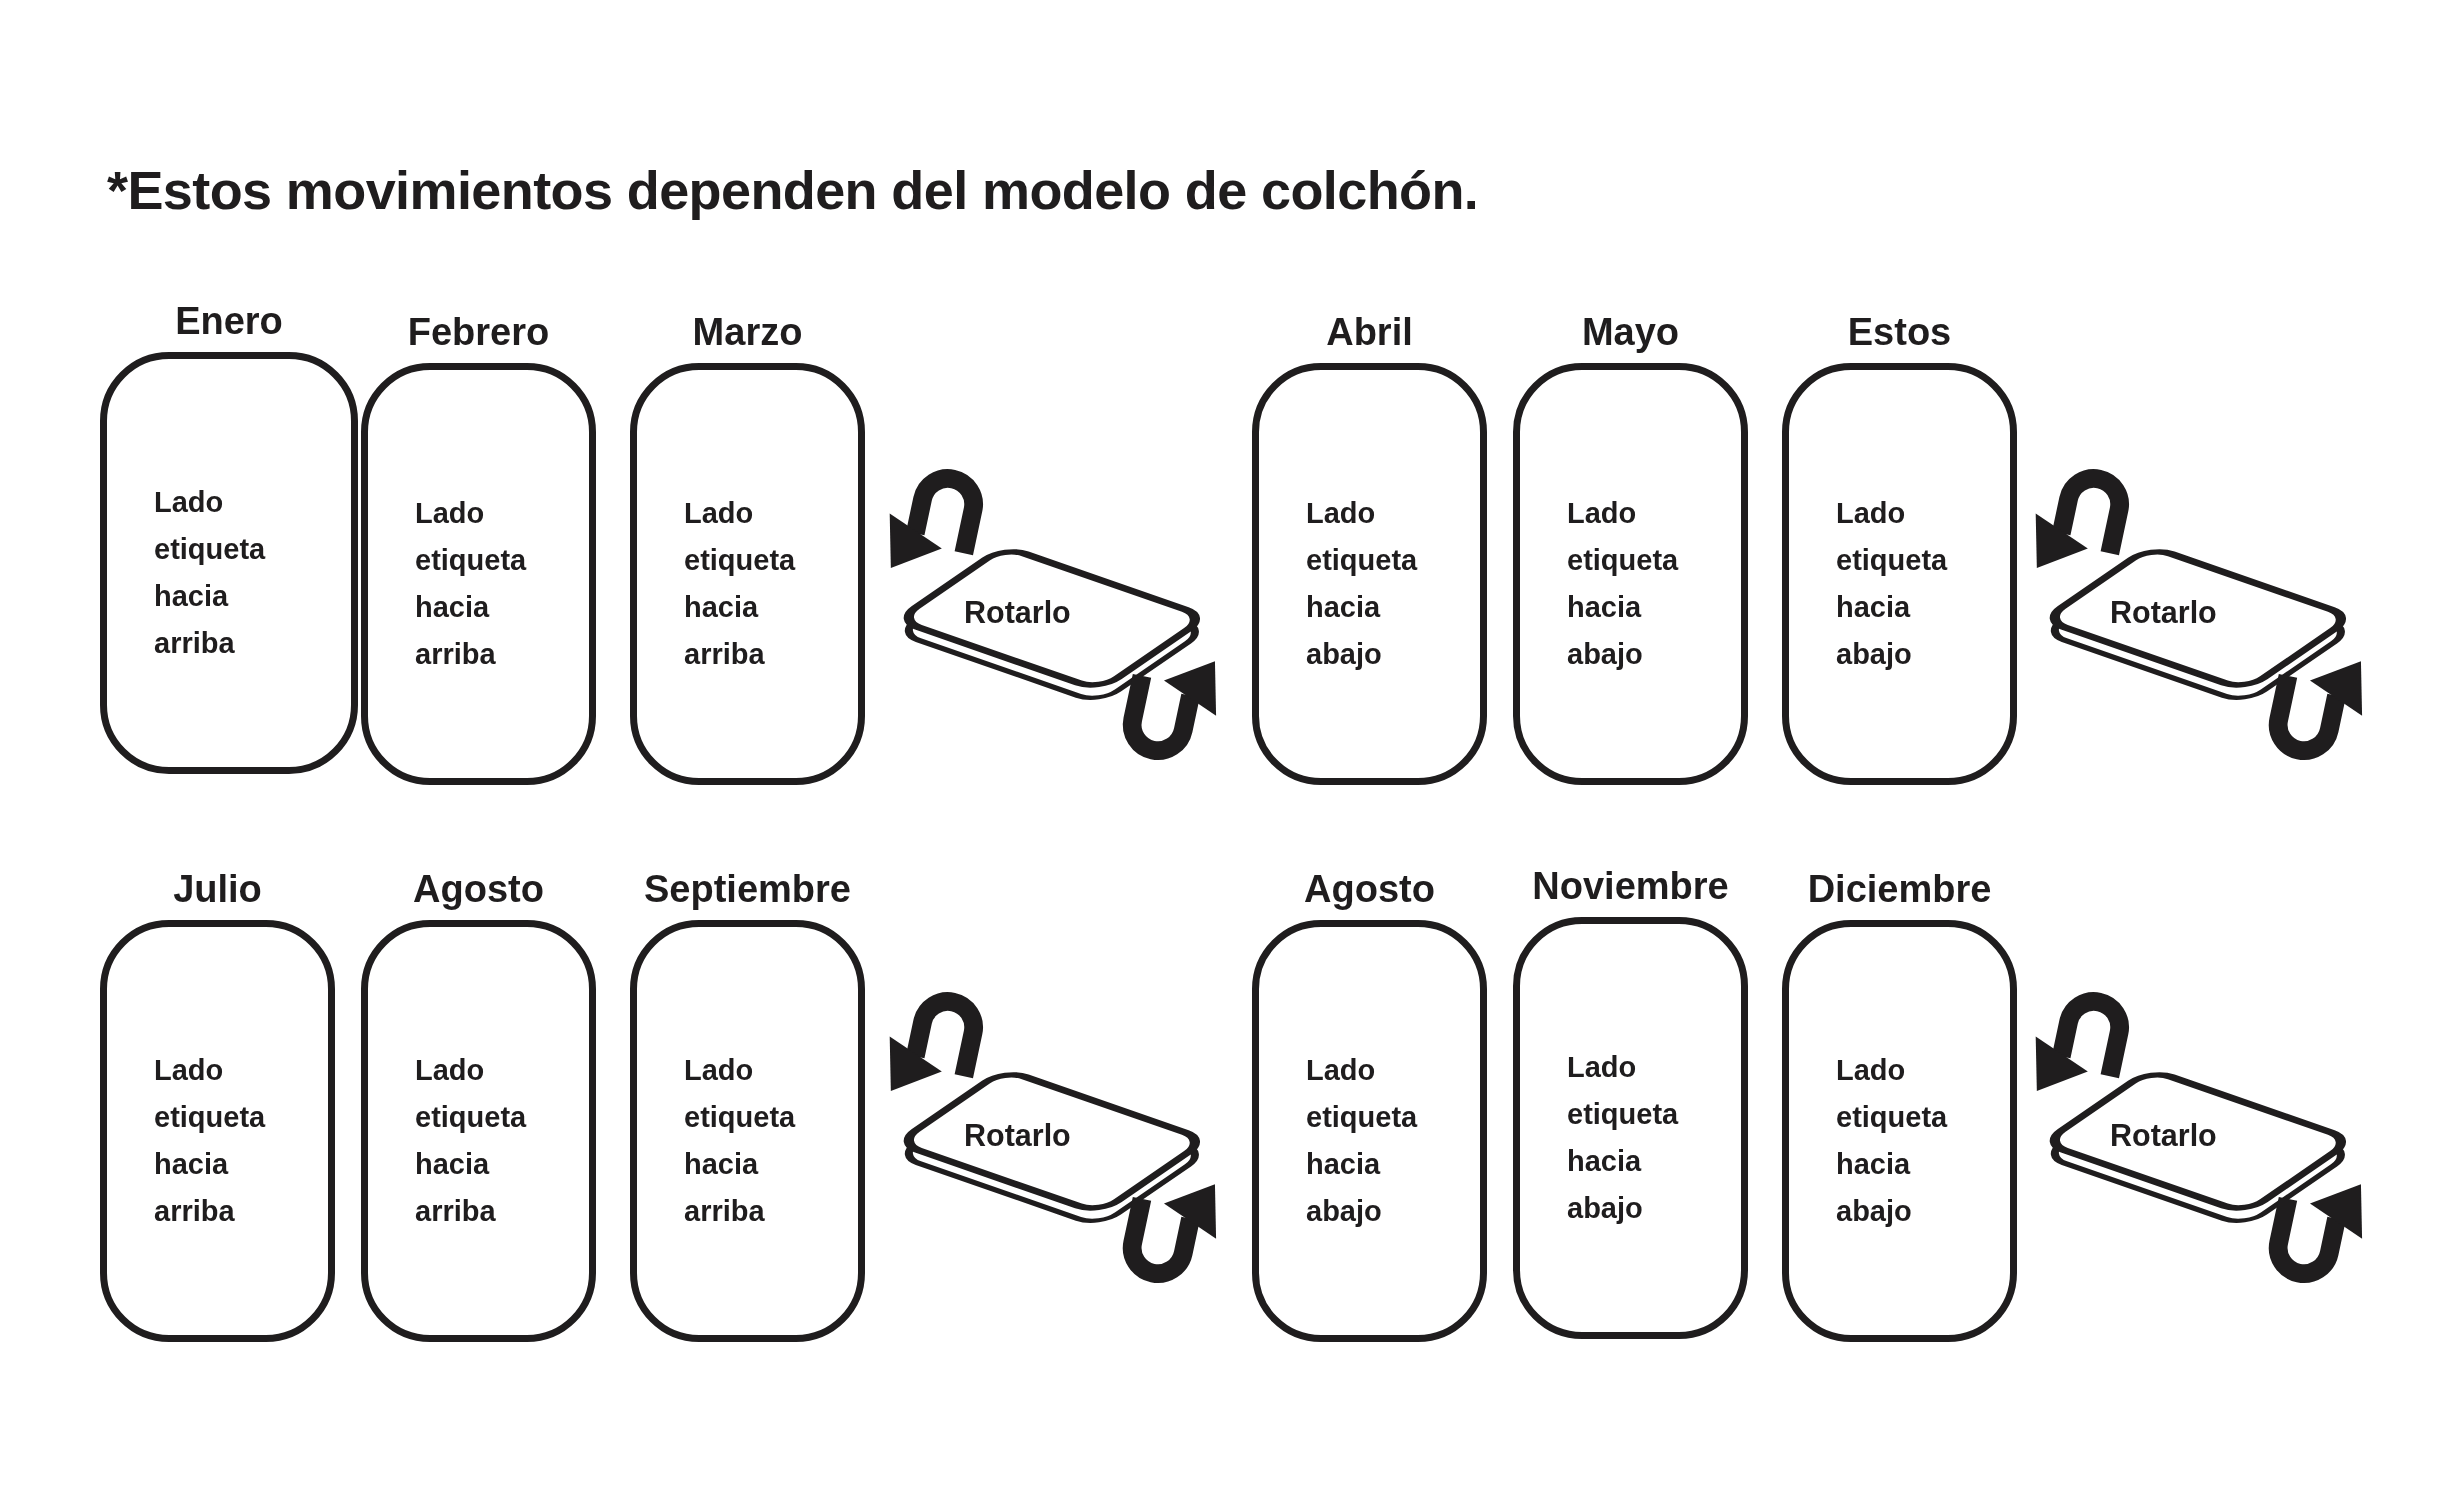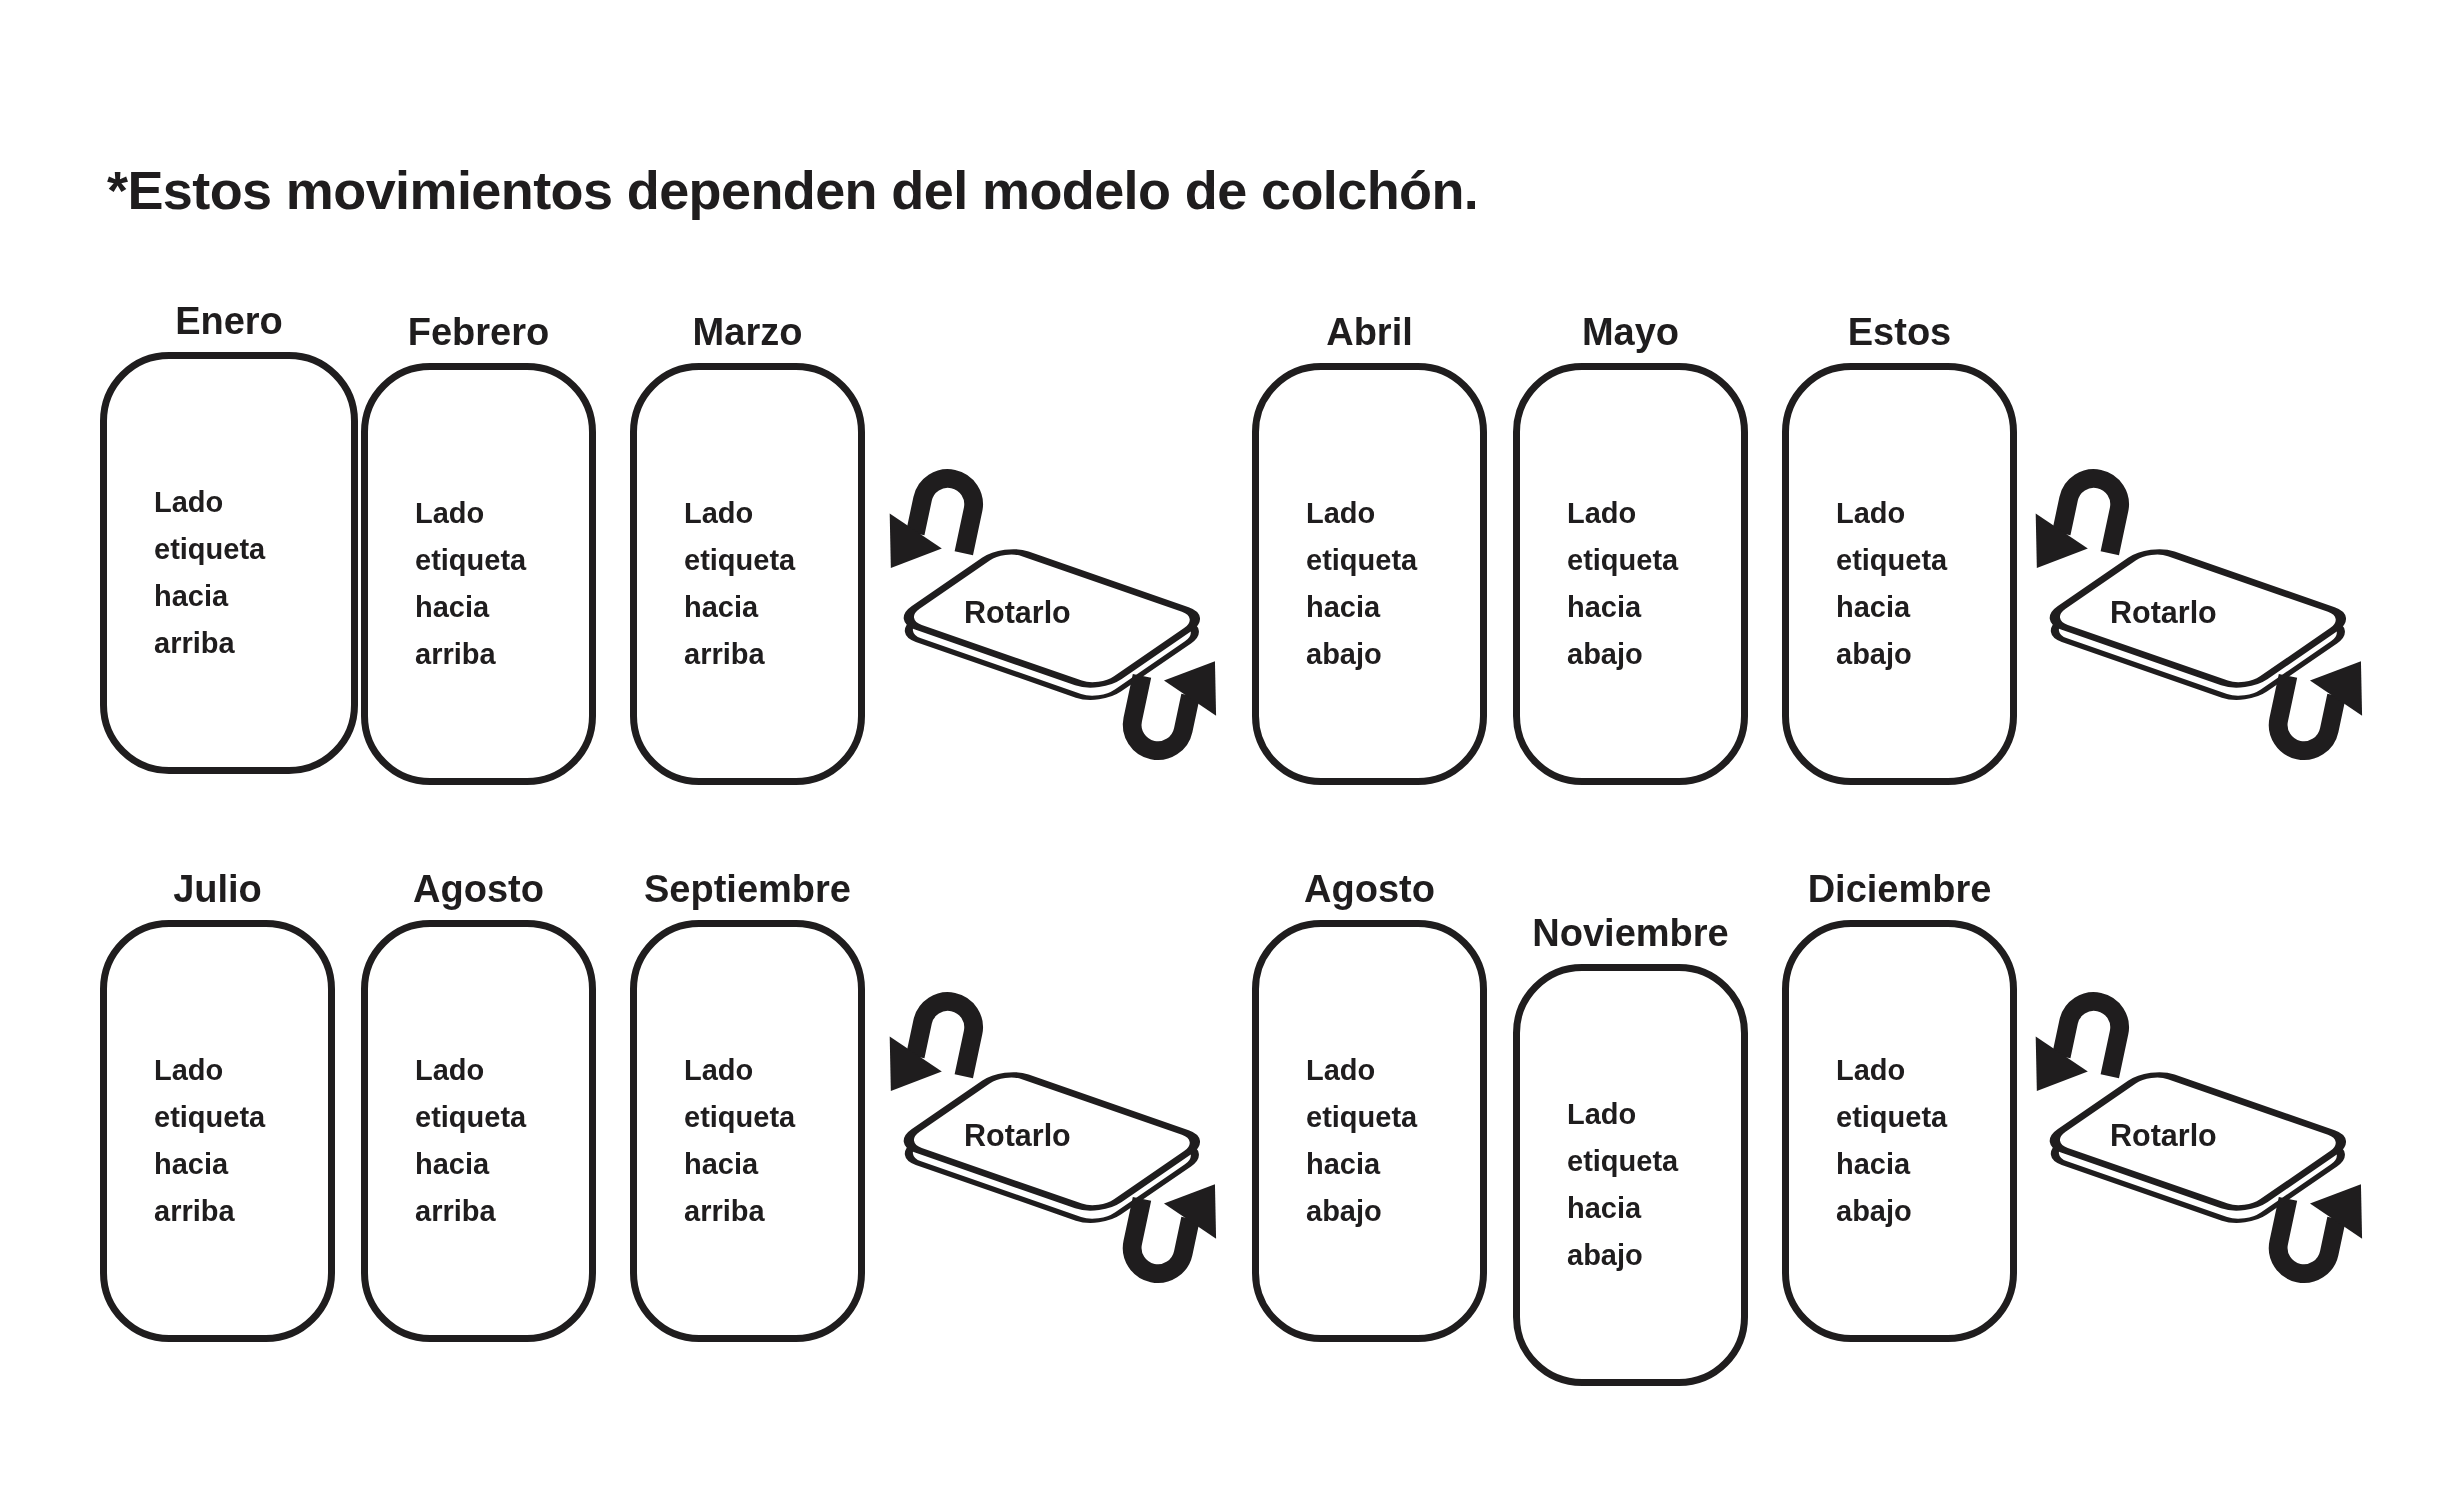--- a/index.html
+++ b/index.html
@@ -243,21 +243,21 @@
   <div class="month" style="left:1252px; top:920px;">
     <div class="month-label">Agosto</div>
     <div class="pill">
       <div class="pill-text">Lado
 etiqueta
 hacia
 abajo</div>
     </div>
   </div>
 
-  <div class="month" style="left:1513px; top:964px;">
+  <div class="month" style="left:1513px; top:917px;">
     <div class="month-label">Noviembre</div>
     <div class="pill">
       <div class="pill-text">Lado
 etiqueta
 hacia
 abajo</div>
     </div>
   </div>
 
   <div class="month" style="left:1782px; top:920px;border-radius:29px;">

